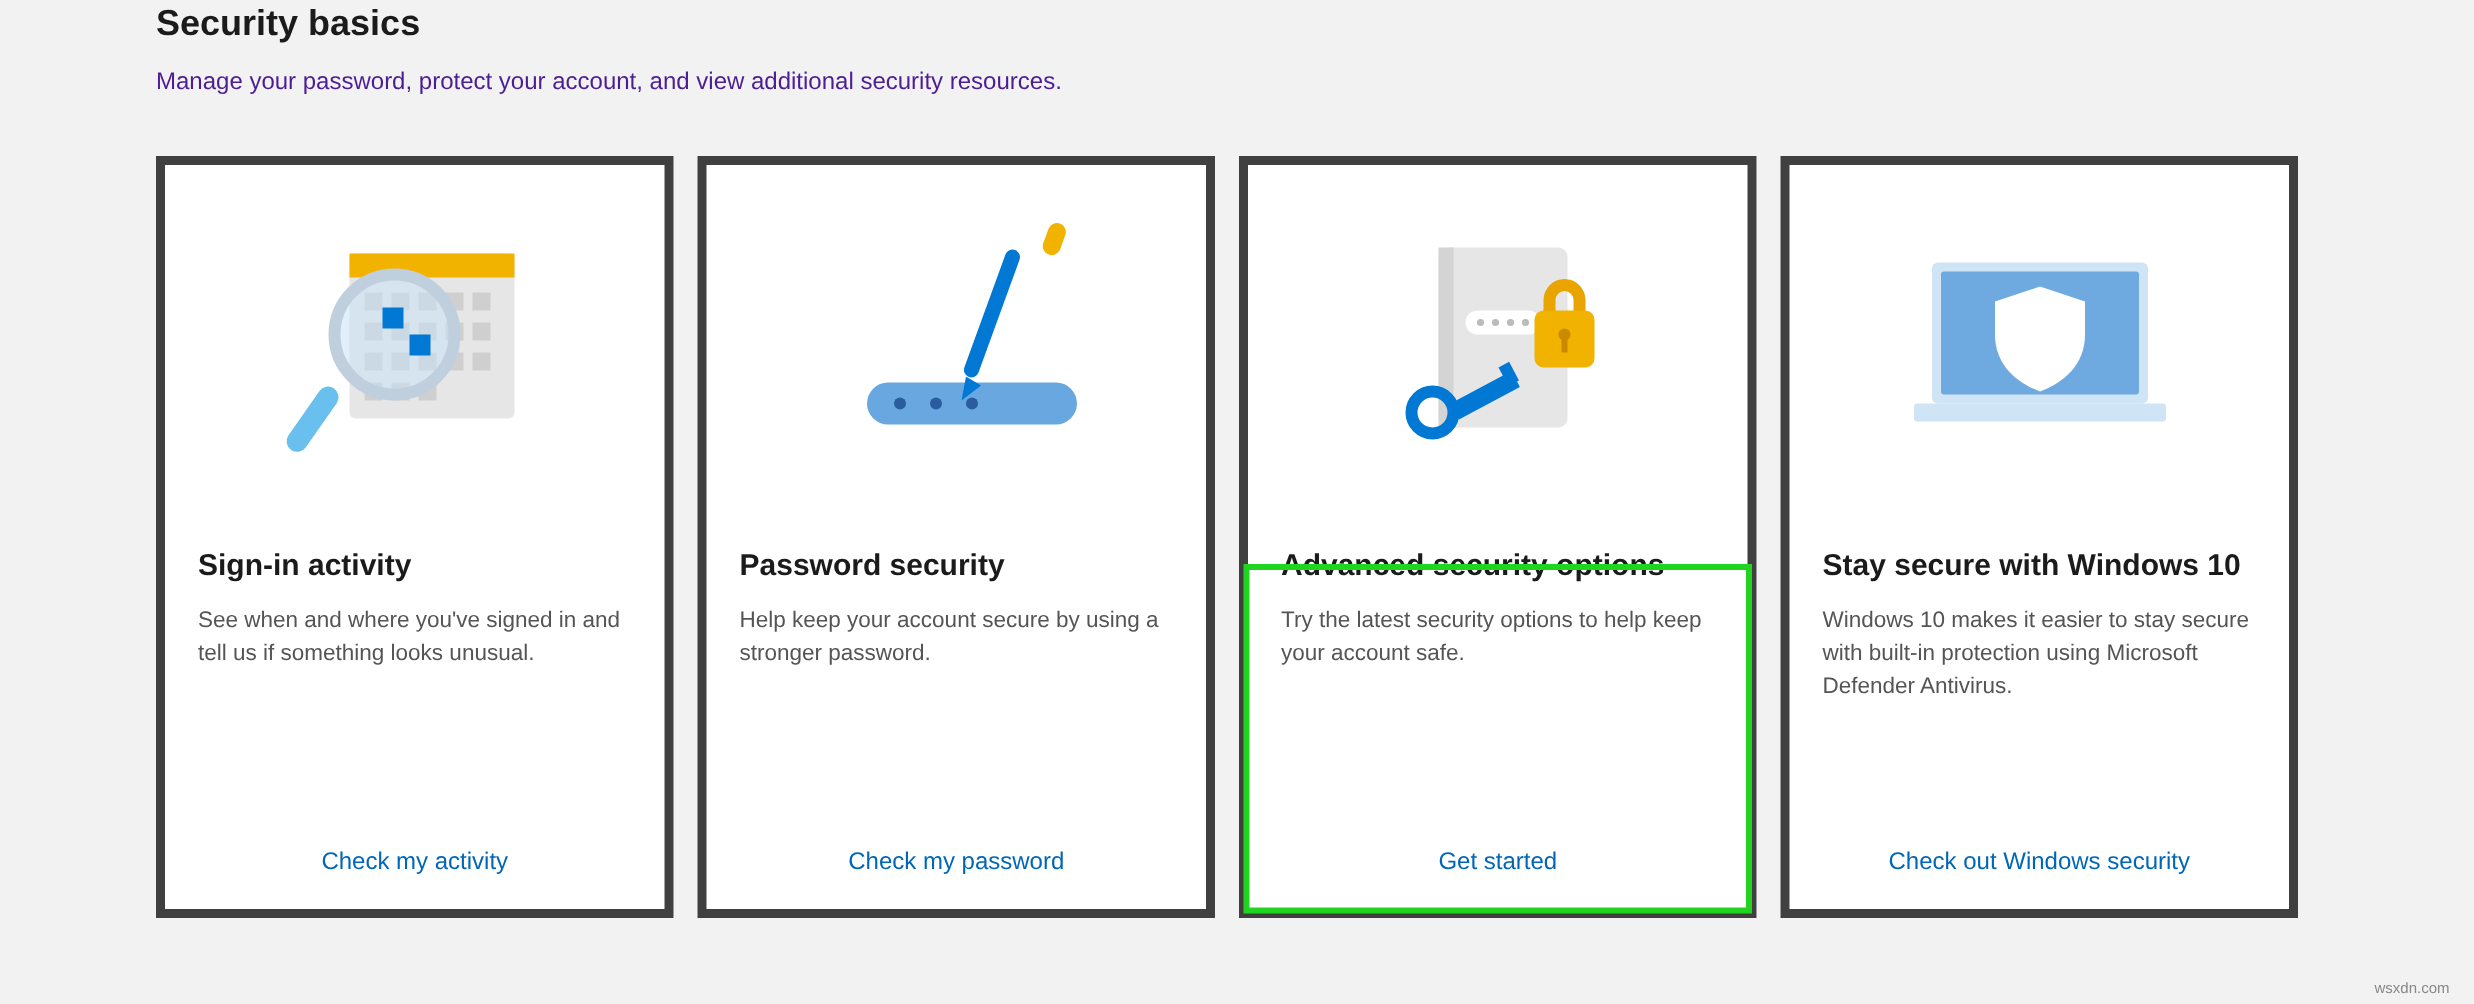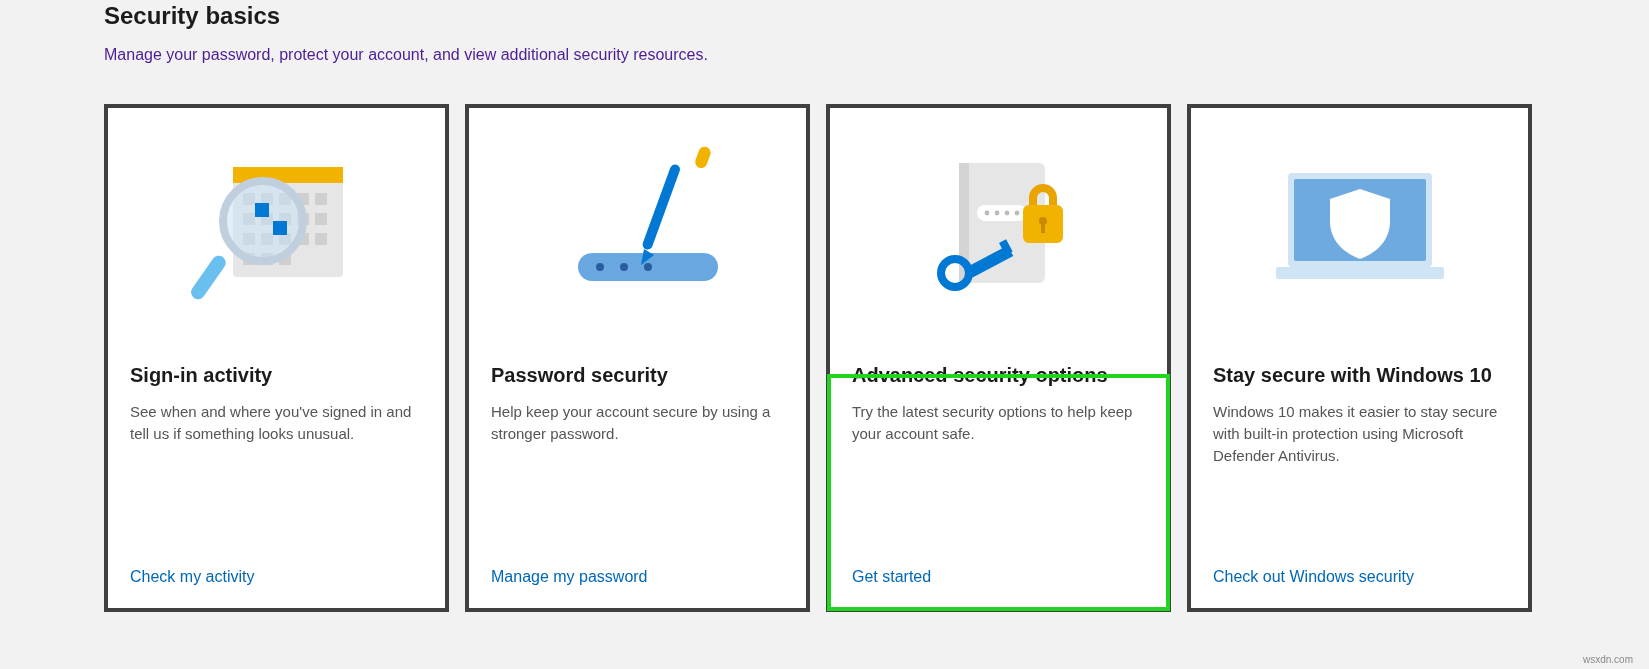--- a/index.html
+++ b/index.html
@@ -26,24 +26,25 @@
       margin-bottom: 40px;
     }
     .cards {
       display: flex;
       gap: 16px;
     }
     .card {
       background: #ffffff;
       width: 345px;
       min-height: 508px;
-      border: 4px solid #404040;
+      border: 6px solid #404040;
       display: flex;
       flex-direction: column;
       position: relative;
+      align-items: center;
     }
     .card.highlight::after {
       content: "";
       position: absolute;
       left: -3px; right: -3px;
       top: 266px; bottom: -3px;
       border: 4px solid #20d420;
       pointer-events: none;
     }
     .illus {
@@ -140,21 +141,21 @@
           <circle cx="110" cy="124" r="4" fill="#2a5d9f"></circle>
           <rect x="134" y="20" width="10" height="90" rx="5" transform="rotate(20 134 20)" fill="#0078d4"></rect>
           <polygon points="106,106 116,112 103,122" fill="#0078d4"></polygon>
           <rect x="163" y="2" width="12" height="22" rx="6" transform="rotate(20 163 2)" fill="#f2b200"></rect>
         </svg>
       </div>
       <div class="card-body">
         <h2 class="card-title">Password security</h2>
         <p class="card-desc">Help keep your account secure by using a stronger password.</p>
       </div>
-      <a class="card-link">Manage my password</a>
+      <a class="card-link">Check my password</a>
     </div>
 
     <div class="card highlight">
       <div class="illus">
         <svg width="200" height="170" viewBox="0 0 200 170">
           <rect x="60" y="20" width="86" height="120" rx="6" fill="#e6e6e6"></rect>
           <rect x="60" y="20" width="10" height="120" fill="#d4d4d4"></rect>
           <rect x="78" y="62" width="50" height="16" rx="8" fill="#ffffff"></rect>
           <circle cx="88" cy="70" r="2.4" fill="#bbb"></circle>
             <circle cx="98" cy="70" r="2.4" fill="#bbb"></circle>

